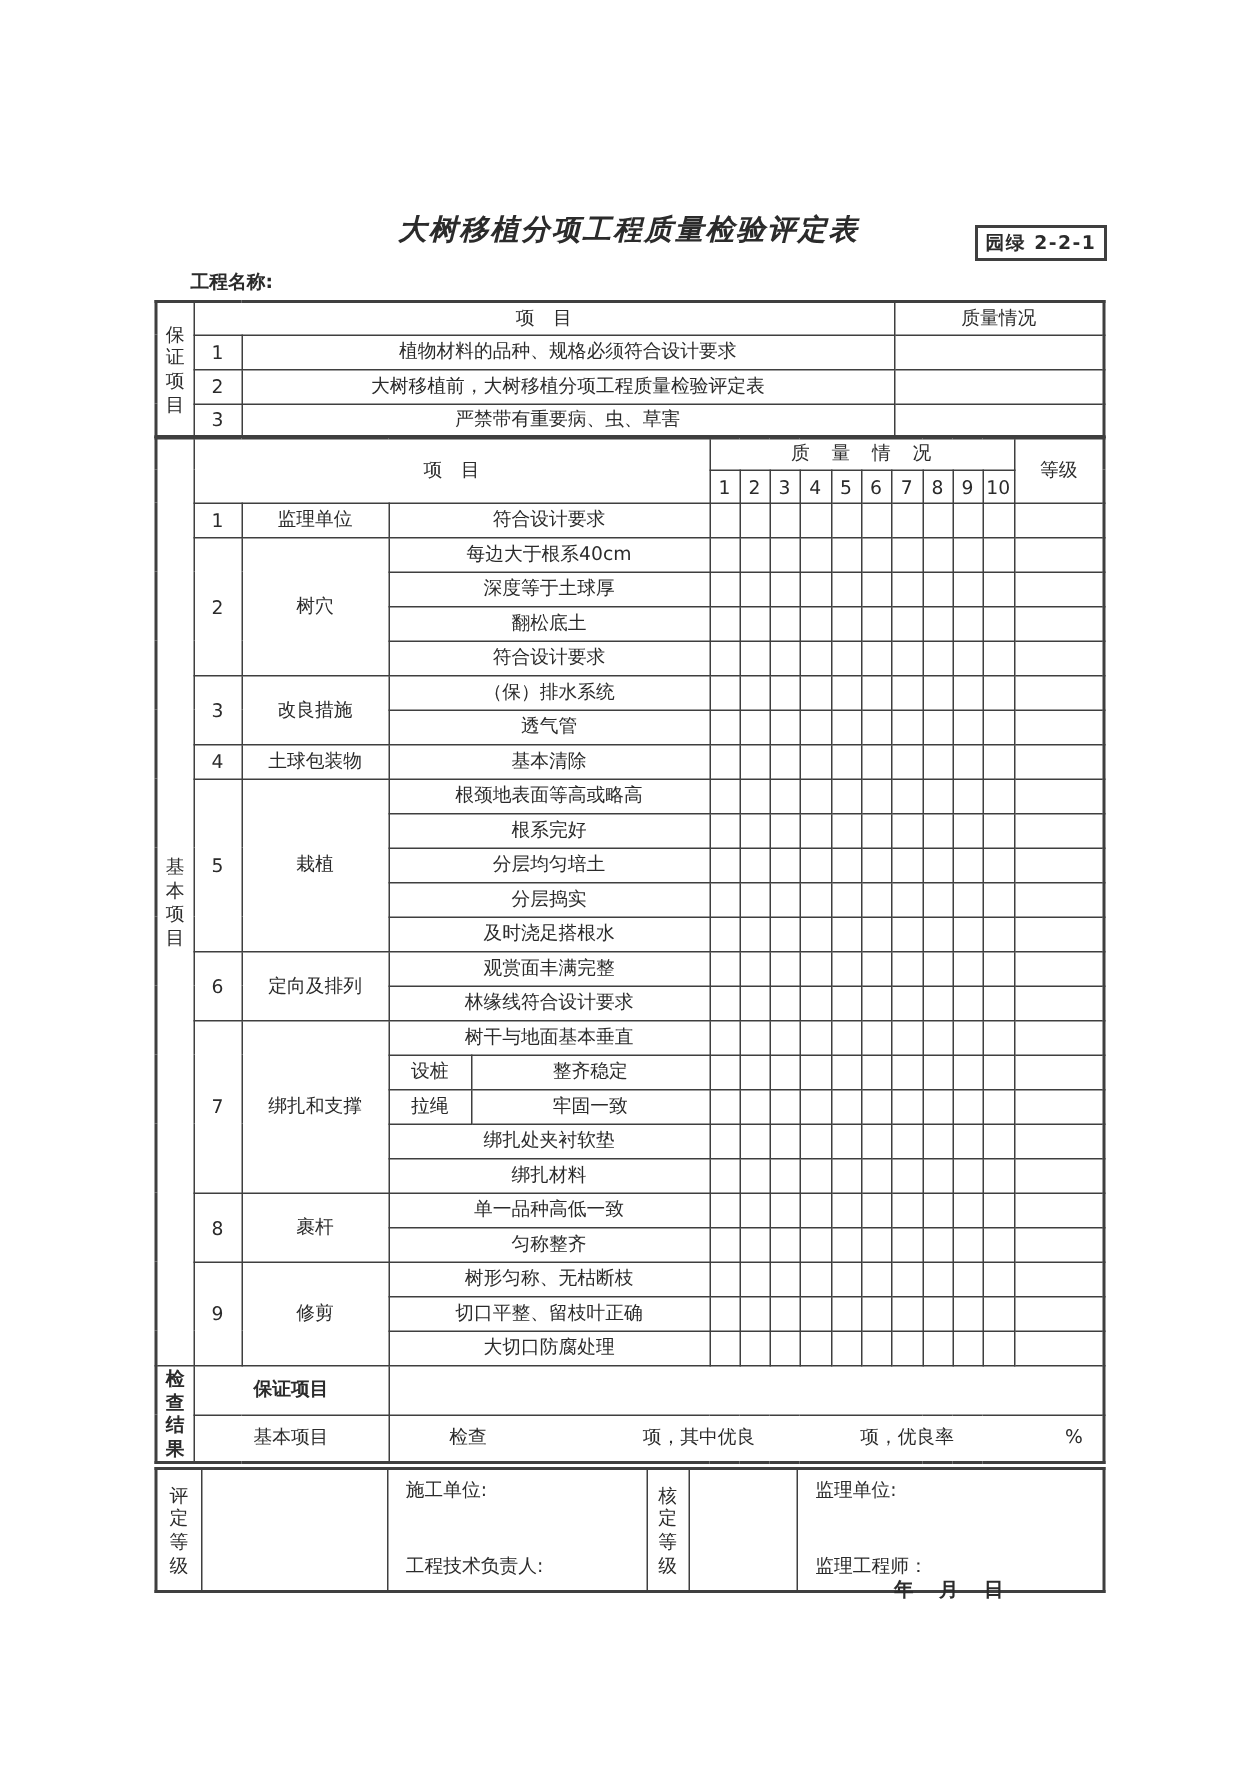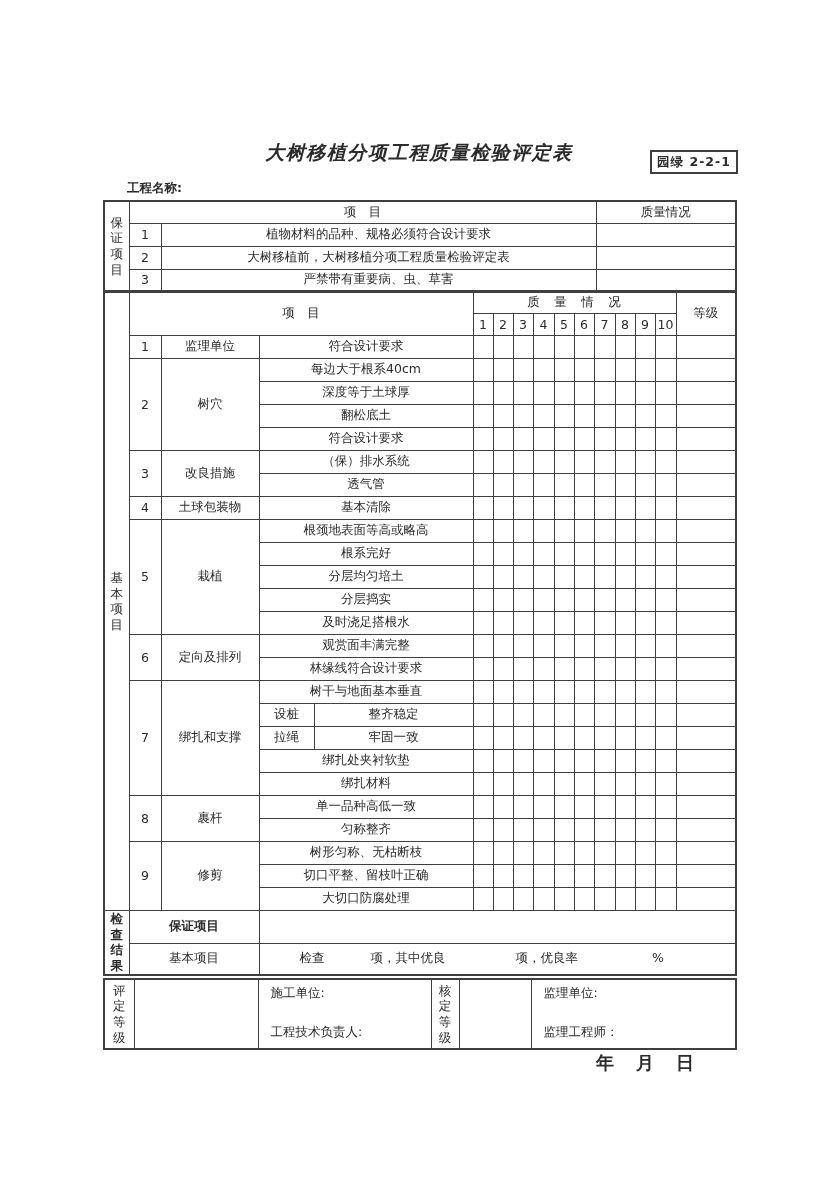--- a/index.html
+++ b/index.html
@@ -49,32 +49,32 @@
   td.vlabel { text-align:center; }
   .vtext {
     width:1em; margin:0 auto; line-height:1.25; text-align:center;
     word-break:break-all; font-size:12.5px;
   }
   .hdr { font-weight:400; }
   .wide-hdr { letter-spacing:1px; }
 
   .result-content { white-space:nowrap; }
   .result-content .rc-check { margin-left:40px; }
-  .result-content .rc-g1    { margin-left:42px; }
+  .result-content .rc-g1    { margin-left:100px; }
   .result-content .rc-g2    { margin-left:66px; }
   .result-content .rc-pct   { margin-left:70px; }
 
   .unit-cell {
-    height:68px; display:flex; flex-direction:column;
+    height:80px; display:flex; flex-direction:column;
     justify-content:space-between; padding:5px 6px 7px 12px;
     box-sizing:border-box;
   }
   .date-line {
     position:absolute; left:596px; top:1051px;
-    font-size:18px; letter-spacing:2px; font-weight:600;
+    font-size:13px; letter-spacing:2px; font-weight:600;
   }
 </style>
 </head>
 <body>
 
 <div class="page">
 
   <h1 class="title">大树移植分项工程质量检验评定表</h1>
 
   <div class="code-box">

